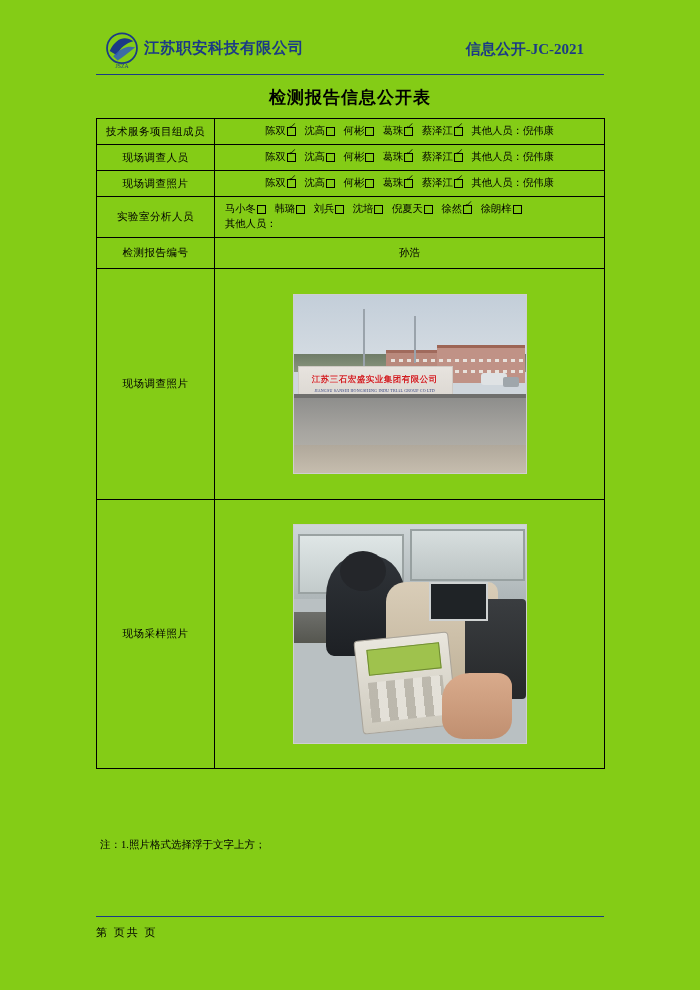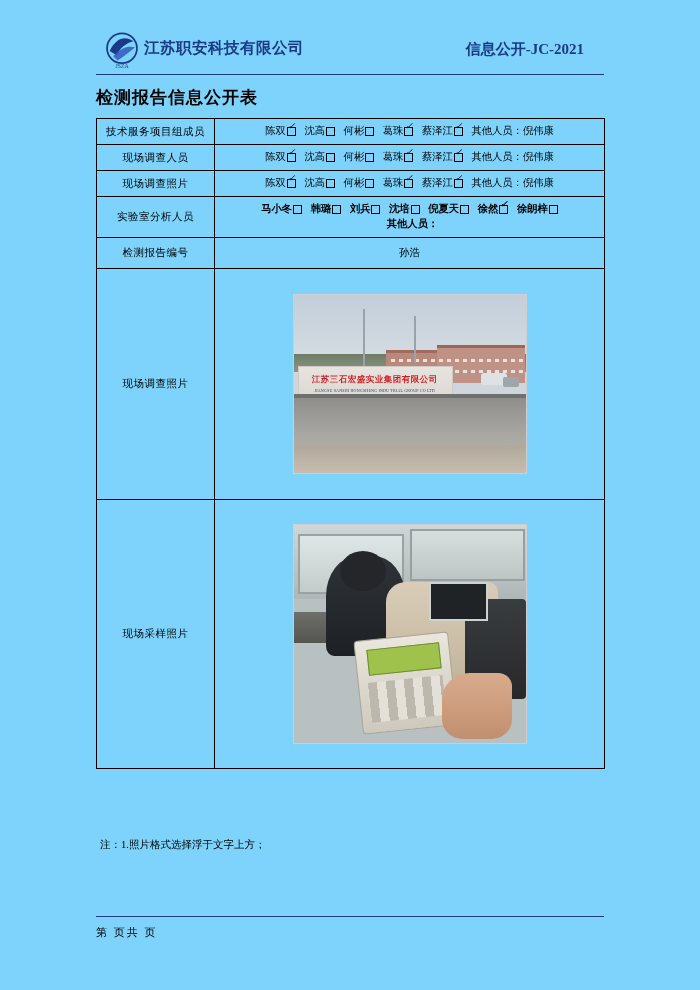--- a/index.html
+++ b/index.html
@@ -7,21 +7,21 @@
     padding: 0;
     background: #8c8c8c;
   }
   body {
     font-family: "Liberation Serif", "DejaVu Serif", serif;
   }
   .page {
     position: relative;
     width: 700px;
     height: 990px;
-    background: #7dd3fc;
+    background: #84cc16;
     margin: 0 auto;
     overflow: hidden;
     box-sizing: border-box;
   }
   .sheet {
     position: absolute;
     left: 96px;
     top: 0;
     width: 508px;
     height: 990px;
@@ -70,20 +70,21 @@
     width: 508px;
     border-bottom: 1.2px solid #1b3a86;
   }
 
   
   .doc-title {
     position: absolute;
     left: 0;
     top: 86px;
     width: 508px;
+    text-align: center;
     font-size: 17px;
     font-weight: bold;
     letter-spacing: 1px;
     color: #000;
   }
 
   
   table.main {
     position: absolute;
     left: 0;
@@ -106,23 +107,22 @@
     letter-spacing: 0.5px;
   }
 
   .memberline {
     display: block;
     text-align: center;
     white-space: nowrap;
     font-size: 10.3px;
   }
   .memberline.left {
-    text-align: center;
+    text-align: left;
     padding-left: 6px;
-    font-weight: bold;
   }
   .cb {
     display: inline-block;
     width: 7px;
     height: 7px;
     border: 0.8px solid #000;
     margin: 0 6px 0 1px;
     position: relative;
     top: 0px;
     vertical-align: middle;

